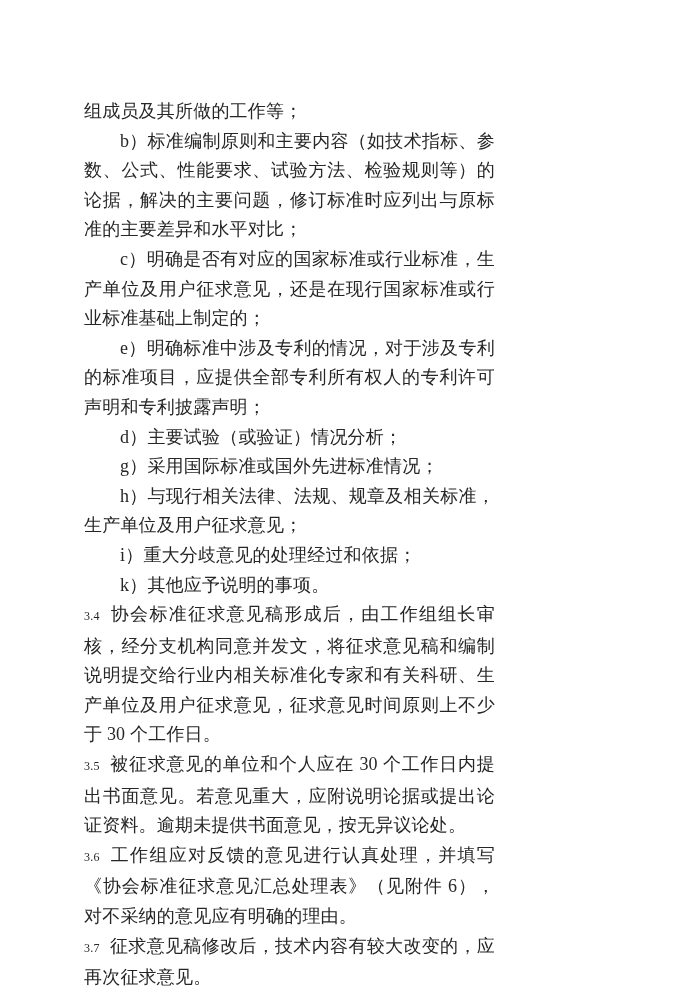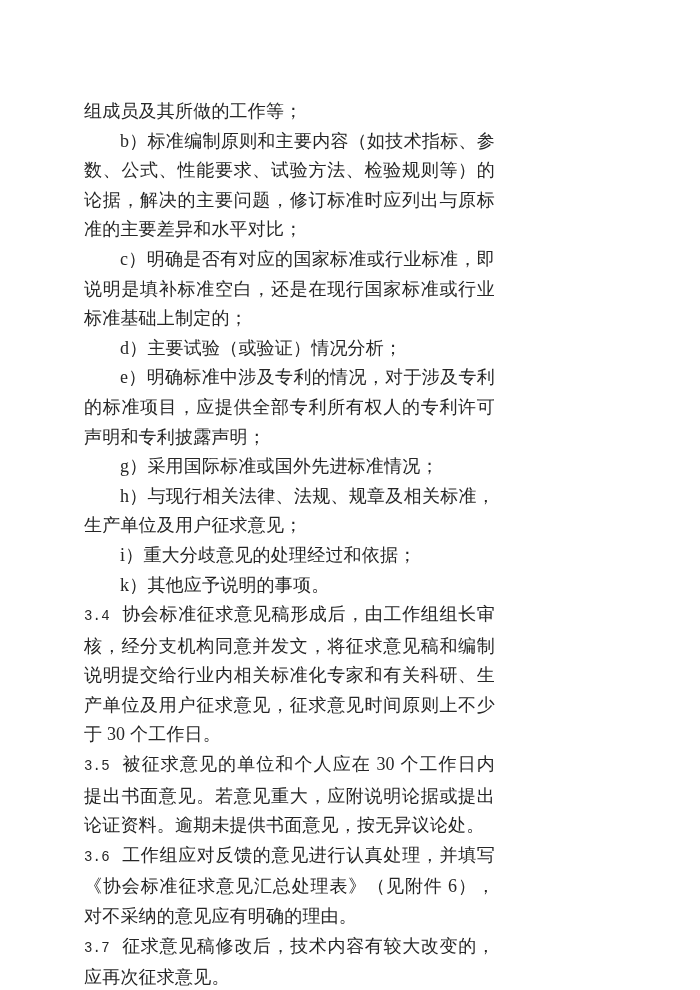--- a/index.html
+++ b/index.html
@@ -24,22 +24,22 @@
     line-height: 29.6px;
     text-align: justify;
     text-justify: inter-ideograph;
     word-break: break-all;
     letter-spacing: 0.2px;
   }
   .para.first-indent {
     text-indent: 2em;
   }
   .clause-no {
-    font-family: Liberation Mono, monospace;
-    font-size: 14px;
+    font-family: Liberation Serif, serif;
+    font-size: 12px;
     margin-right: 0.85em;
   }
   .footer {
     position: absolute;
     left: 0;
     right: 0;
     bottom: 66px;
     text-align: center;
     font-size: 13px;
     color: #3a3a3a;
@@ -47,25 +47,25 @@
 </style>
 </head>
 <body>
 
 <div class="page">
 
   <p class="para">组成员及其所做的工作等；</p>
 
   <p class="para first-indent">b）标准编制原则和主要内容（如技术指标、参数、公式、性能要求、试验方法、检验规则等）的论据，解决的主要问题，修订标准时应列出与原标准的主要差异和水平对比；</p>
 
-  <p class="para first-indent">c）明确是否有对应的国家标准或行业标准，即说明是填补标准空白，还是在现行国家标准或行业标准基础上制定的；</p>
+  <p class="para first-indent">c）明确是否有对应的国家标准或行业标准，生产单位及用户征求意见，还是在现行国家标准或行业标准基础上制定的；</p>
+
+  <p class="para first-indent">e）明确标准中涉及专利的情况，对于涉及专利的标准项目，应提供全部专利所有权人的专利许可声明和专利披露声明；</p>
 
   <p class="para first-indent">d）主要试验（或验证）情况分析；</p>
-
-  <p class="para first-indent">e）明确标准中涉及专利的情况，对于涉及专利的标准项目，应提供全部专利所有权人的专利许可声明和专利披露声明；</p>
 
 
   <p class="para first-indent">g）采用国际标准或国外先进标准情况；</p>
 
   <p class="para first-indent">h）与现行相关法律、法规、规章及相关标准，生产单位及用户征求意见；</p>
 
   <p class="para first-indent">i）重大分歧意见的处理经过和依据；</p>
 
 
   <p class="para first-indent">k）其他应予说明的事项。</p>

